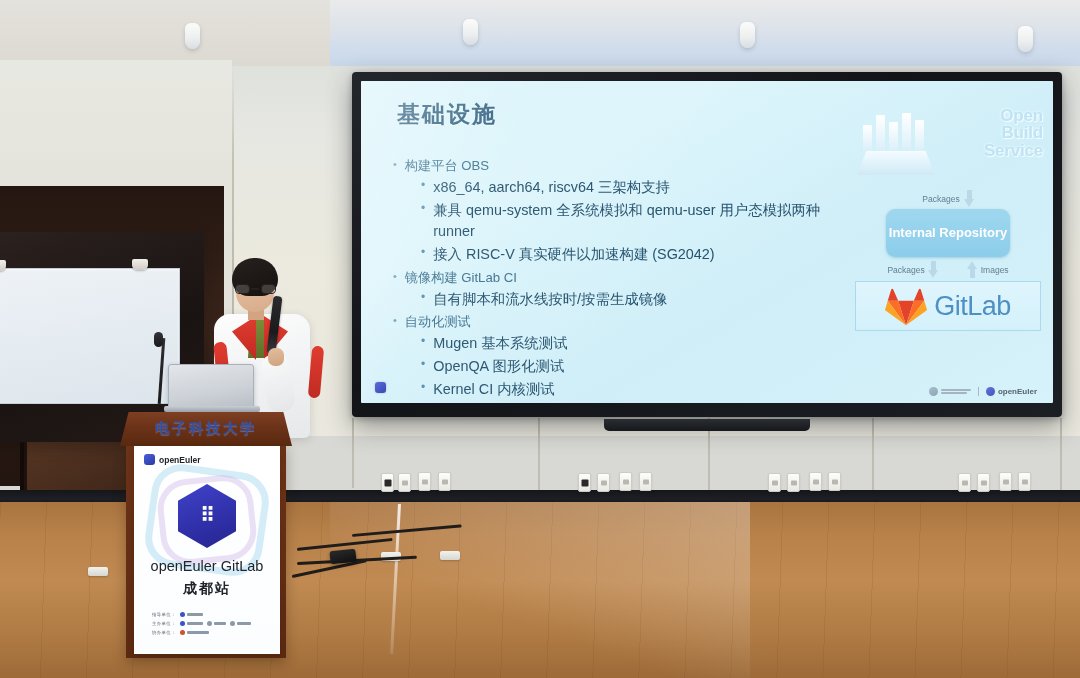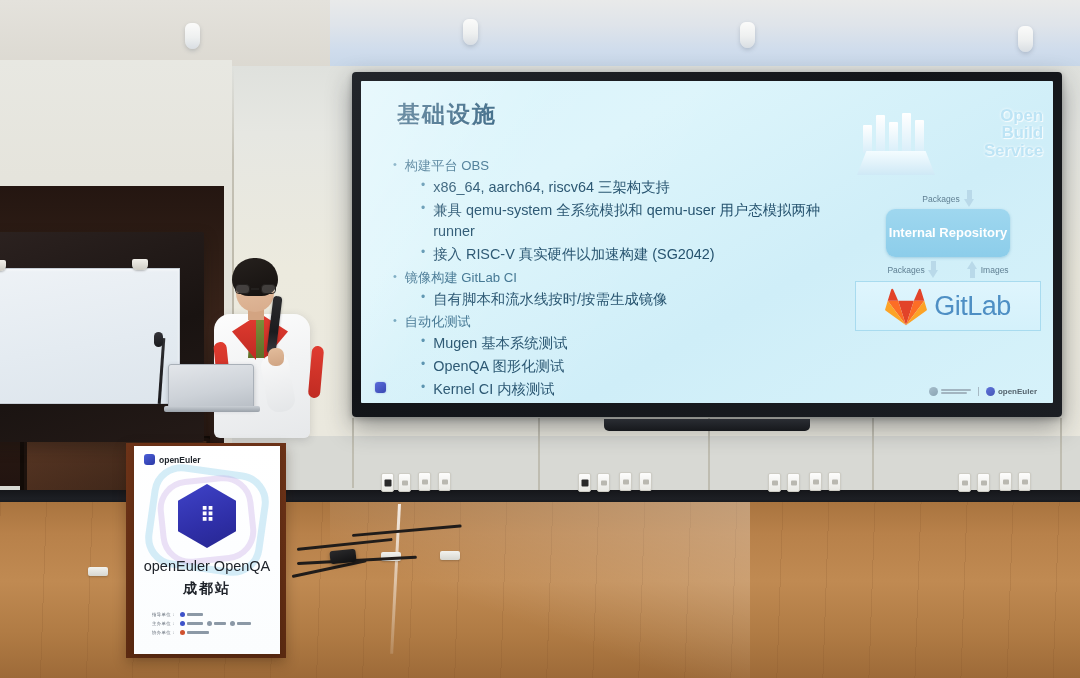--- a/index.html
+++ b/index.html
@@ -667,35 +667,38 @@
     <div class="mic"></div>
     <div class="p-arm"></div>
     <div class="p-hand"></div>
   </div>
 
   <div class="gooseneck"></div>
   <div class="gooseneck-head"></div>
   <div class="laptop"></div>
 
   <div class="podium-body"></div>
+  <div class="podium-top">
+    <div class="podium-univ">电子科技大学</div>
+  </div>
 
   <div class="poster">
     <div class="poster-ring"></div>
     <div class="poster-ring r2"></div>
 
     <div class="poster-brand">
       <span class="brand-mark"></span>
       <span class="brand-text">openEuler</span>
     </div>
 
     <div class="hex-logo">
       <span class="hex-glyph">⠿</span>
     </div>
 
-    <div class="poster-title">openEuler OpenQA</div>
+    <div class="poster-title">openEuler GitLab</div>
     <div class="poster-sub">成都站</div>
 
     <div class="sponsor-rows">
       <div class="sponsor-row">
         <span class="sp-label">指导单位：</span>
         <span class="sp-logo">
           <span class="sp-dot"></span>
           <span class="sp-bar"></span>
         </span>
       </div>

